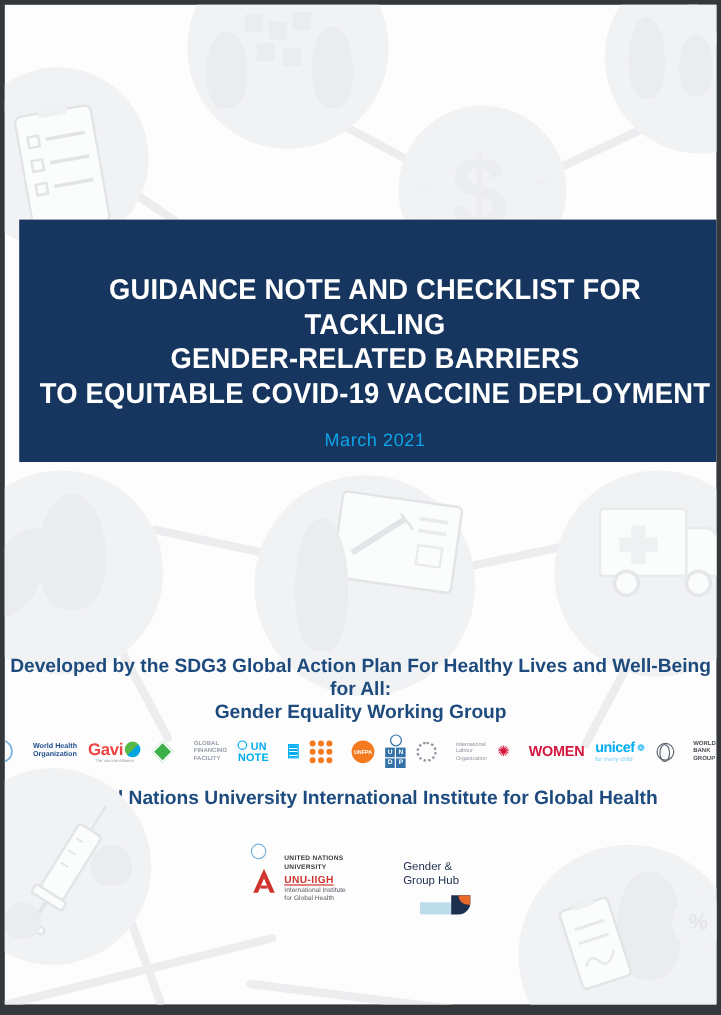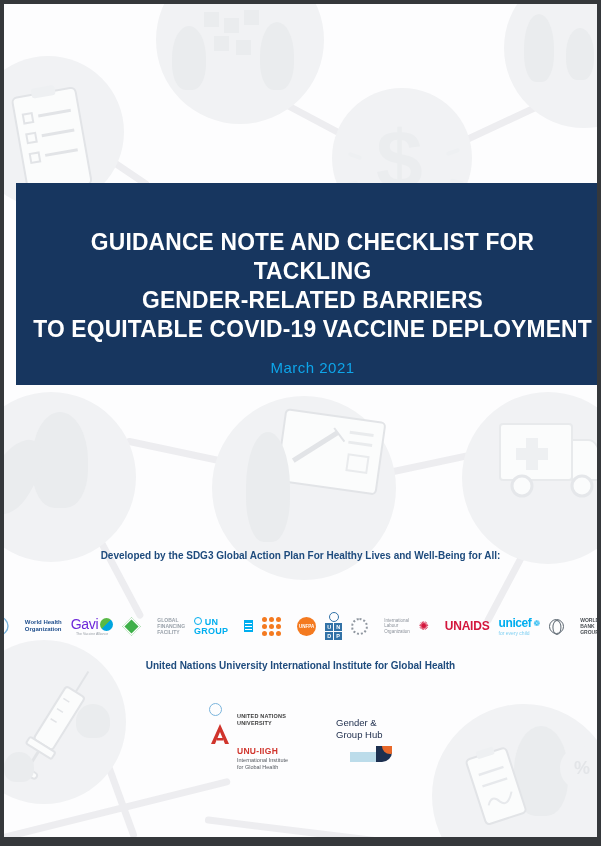--- a/index.html
+++ b/index.html
@@ -19,35 +19,35 @@
   .pct-bubble { position:absolute; border-radius:50%; background:#f1f2f4; color:#e3e5e8;
                 display:flex; align-items:center; justify-content:center; font-weight:bold; }
 
   
   .title-band { position:absolute; left:12px; top:179px; width:593px; height:202px; background:#17365f; }
   .title-wrap { margin-top:44px; transform:scaleX(.95); }
   .title-line { text-align:center; color:#ffffff; font-weight:bold; font-size:24px; line-height:29px; letter-spacing:.2px; }
   .band-date { text-align:center; color:#0ea5e9; font-size:15px; margin-top:16px; letter-spacing:.5px; }
 
   
-  .credit { position:absolute; width:100%; text-align:center; color:#1e4b7d; font-weight:bold; font-size:10px; line-height:19px; }
+  .credit { position:absolute; width:100%; text-align:center; color:#1e4b7d; font-weight:bold; font-size:16px; line-height:19px; }
   .credit-developed { top:542px; }
   .credit-hub { top:652px; }
 
   
   .logo-row { position:absolute; top:601px; left:0; width:100%; height:42px;
               display:flex; align-items:center; justify-content:center; gap:9px; }
   .plogo { display:flex; align-items:center; gap:16px; flex:0 0 auto; }
   .tiny-caps { font-size:5px; line-height:6px; font-weight:bold; }
   .micro { font-size:4.5px; line-height:5.5px; }
 
   .who-emblem { width:20px; height:20px; }
   .who-text { color:#1f4e8c; font-size:6px; line-height:7px; font-weight:bold; }
 
-  .gavi-word { color:#6d28d9; font-size:14px; font-weight:normal; letter-spacing:-.3px; }
+  .gavi-word { color:#ef4444; font-size:14px; font-weight:bold; letter-spacing:-.3px; }
   .gavi-globe { width:13px; height:13px; border-radius:50%;
                 background:linear-gradient(135deg,#59b947 0 50%,#00a5df 50% 100%); }
   .gavi-tag { color:#9aa0a8; font-size:3.5px; }
 
   .gff-diamond { width:13px; height:13px; background:#3eb049; transform:rotate(45deg);
                  box-shadow:inset 0 0 0 1.5px #fff, inset 0 0 0 3px #3eb049; margin:2px 3px; }
   .gff-text { color:#9aa2ab; }
 
   .unwomen { color:#00aeef; font-weight:bold; font-size:9px; line-height:9px; letter-spacing:.2px; }
   .unwomen-flag { width:9px; height:12px; background:repeating-linear-gradient(#00aeef 0 2px,#ffffff 2px 3px); border:1px solid #00aeef; }
@@ -79,21 +79,21 @@
   .wb-text { color:#4a4f54; font-size:5px; font-weight:bold; width:32px; line-height:6px; }
 
   
   .bottom-logos { position:absolute; top:703px; left:0; width:100%; height:72px;
                   display:flex; align-items:flex-start; justify-content:center; gap:48px; }
   .unu-block { display:flex; gap:6px; }
   .unu-emblem { width:13px; height:13px; border-radius:50%; border:1.5px solid #7ab4dc; margin-top:-4px; }
   .unu-mark { width:22px; height:24px; margin-top:6px; }
   .unu-texts { padding-top:6px; }
   .unu-org { color:#3b3b3b; font-size:5.5px; line-height:6.5px; font-weight:bold; letter-spacing:.2px; }
-  .unu-acro { color:#d0342c; font-size:8.5px; font-weight:bold; margin:20px 0 1px; letter-spacing:.3px; }
+  .unu-acro { color:#d0342c; font-size:8.5px; font-weight:bold; margin:2px 0 1px; letter-spacing:.3px;text-decoration:underline; }
   .unu-sub { color:#555a60; font-size:5.5px; line-height:6.5px; }
 
   .ghh-block { padding-top:10px; }
   .ghh-text { color:#22314f; font-size:9.5px; line-height:12px; font-weight:normal; }
   .ghh-shape { display:flex; margin-top:5px; margin-left:14px; }
   .ghh-bar { width:26px; height:10px; background:#bcdcea; margin-top:6px; }
   .ghh-corner { width:16px; height:16px; border-radius:0 0 10px 0; overflow:hidden; position:relative; background:#1d3050; }
   .ghh-corner::before { content:""; position:absolute; right:0; top:0; width:10px; height:8px;
                         background:#e8682a; border-radius:0 0 0 8px; }
 </style>
@@ -181,20 +181,21 @@
         <rect x="4" y="8" width="72" height="56" rx="3" fill="#fbfcfc" stroke="#e8eaec" stroke-width="2"></rect>
         <path d="M30 22h12v10h10v12H42v10H30V44H20V32h10z" fill="#eef0f2"></path>
         <path d="M76 24h16c8 0 12 10 12 18v22H76z" fill="#fbfcfc" stroke="#e8eaec" stroke-width="2"></path>
         <circle cx="26" cy="70" r="10" fill="#fbfcfc" stroke="#e5e7ea" stroke-width="3"></circle>
         <circle cx="86" cy="70" r="10" fill="#fbfcfc" stroke="#e5e7ea" stroke-width="3"></circle>
       </svg>
     </div>
 
     <div class="credit credit-developed">
       <div>Developed by the SDG3 Global Action Plan For Healthy Lives and Well-Being for All:</div>
+      <div>Gender Equality Working Group</div>
     </div>
 
     <div class="logo-row">
 
       <div class="plogo">
         <svg class="who-emblem" viewBox="0 0 20 20">
           <circle cx="10" cy="10" r="9" fill="none" stroke="#7ab4dc" stroke-width="1.4"></circle>
           <line x1="10" y1="3" x2="10" y2="17" stroke="#7ab4dc" stroke-width="1.4"></line>
           <path d="M7 5c4 2 2 8 6 10" fill="none" stroke="#7ab4dc" stroke-width="1.2"></path>
         </svg>
@@ -217,21 +218,21 @@
         <div class="gff-text tiny-caps">
           <div>GLOBAL</div>
           <div>FINANCING</div>
           <div>FACILITY</div>
         </div>
       </div>
 
       <div class="plogo">
         <div>
           <div class="unwomen"><span class="un-mini"></span> <span>UN</span></div>
-          <div class="unwomen">GROUP</div>
+          <div class="unwomen">NOTE</div>
         </div>
         <div class="unwomen-flag"></div>
       </div>
 
       <div class="plogo">
         <div class="unfpa-dots">
           <span class="unfpa-dot"></span>
             <span class="unfpa-dot"></span>
             <span class="unfpa-dot"></span>
           <span class="unfpa-dot"></span>
@@ -260,21 +261,21 @@
         <div class="ilo-ring"></div>
         <div class="ilo-text micro">
           <div>International</div>
           <div>Labour</div>
           <div>Organization</div>
         </div>
       </div>
 
       <div class="plogo">
         <span class="unaids-mark">✺</span>
-        <span class="unaids-word">UNAIDS</span>
+        <span class="unaids-word">WOMEN</span>
       </div>
 
       <div class="plogo" style="flex-direction:column; gap:0; align-items:flex-start;">
         <div style="display:flex; align-items:center; gap:2px;">
           <span class="unicef-word">unicef</span>
           <span style="color:#00aeef; font-size:8px;">❁</span>
         </div>
         <div class="unicef-tag">for every child</div>
       </div>
 

